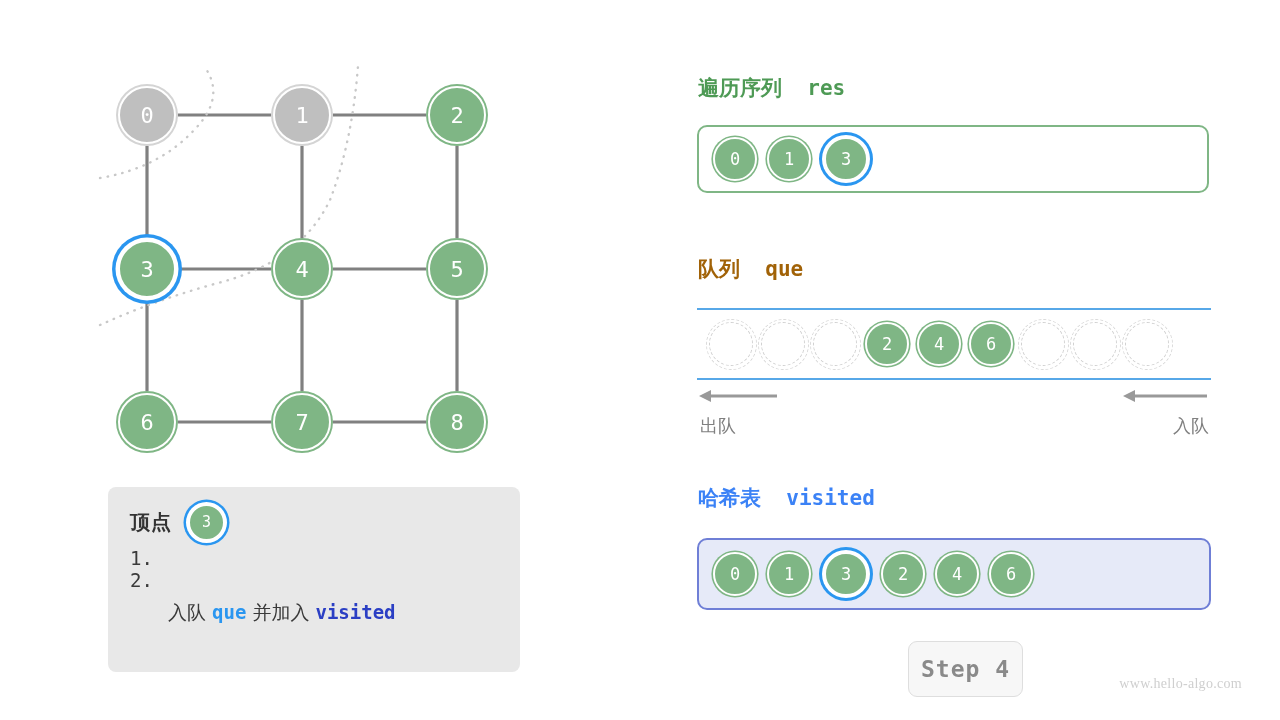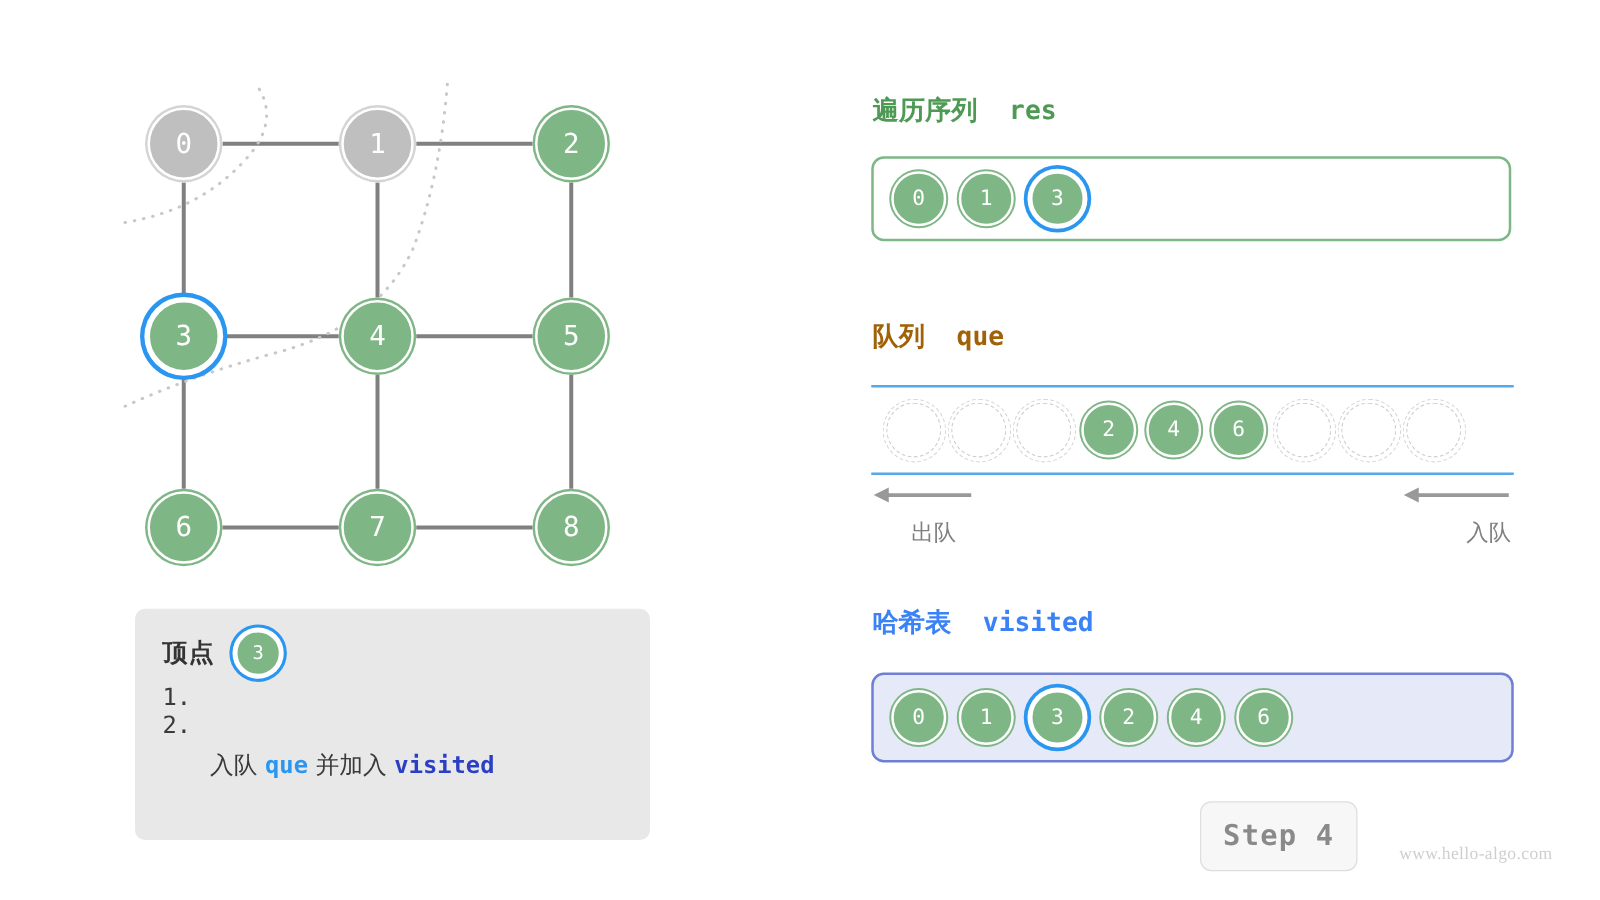--- a/index.html
+++ b/index.html
@@ -184,21 +184,21 @@
   }
   .q-arrow { position: absolute; top: 0; }
   #que-labels {
     position: absolute;
     left: 3px;
     top: 414px;
     width: 514px;
     font-size: 18px;
     color: #808080;
   }
-  #lbl-dequeue { position: absolute; left: 3px; margin-left: 29px; }
+  #lbl-dequeue { position: absolute; left: 3px; }
   #lbl-enqueue { position: absolute; right: 2px; }
 
   
   #visited-box {
     position: absolute;
     left: 3px;
     top: 538px;
     width: 514px;
     height: 72px;
     background: #e6eaf8;
@@ -246,23 +246,23 @@
     content: "";
     position: absolute;
     left: -4.5px; top: -4.5px; right: -4.5px; bottom: -4.5px;
     border: 1.5px dashed #d8d8d8;
     border-radius: 50%;
   }
 
   
   #step-badge {
     position: absolute;
-    left: 960px;
+    left: 908px;
     top: 641px;
-    width: 126px;
+    width: 115px;
     height: 56px;
     background: #f7f7f7;
     border: 1.5px solid #dedede;
     border-radius: 9px;
     box-sizing: border-box;
     display: flex;
     align-items: center;
     justify-content: center;
     font-family: "DejaVu Sans Mono", "Liberation Mono", monospace;
     font-size: 23px;

